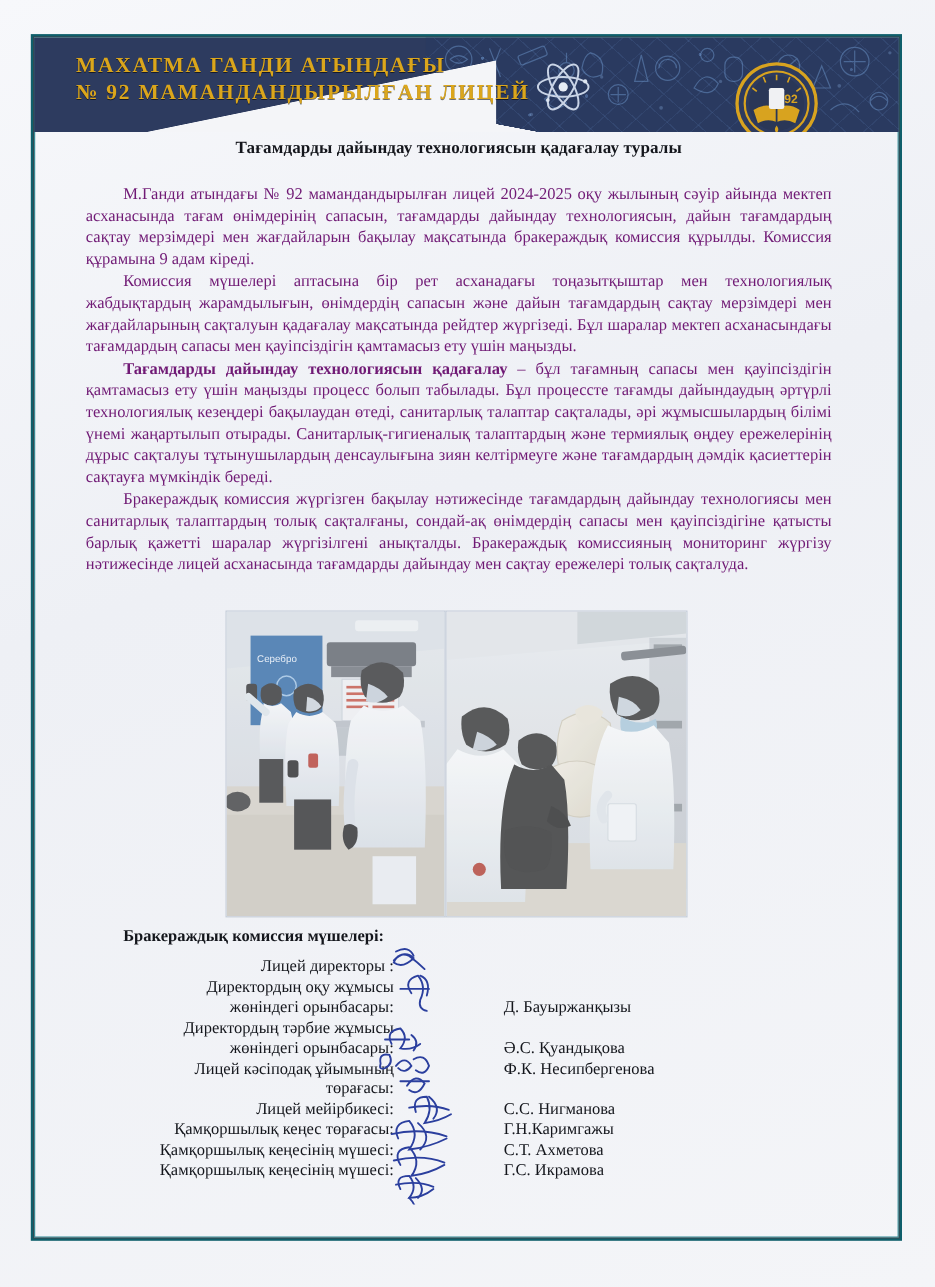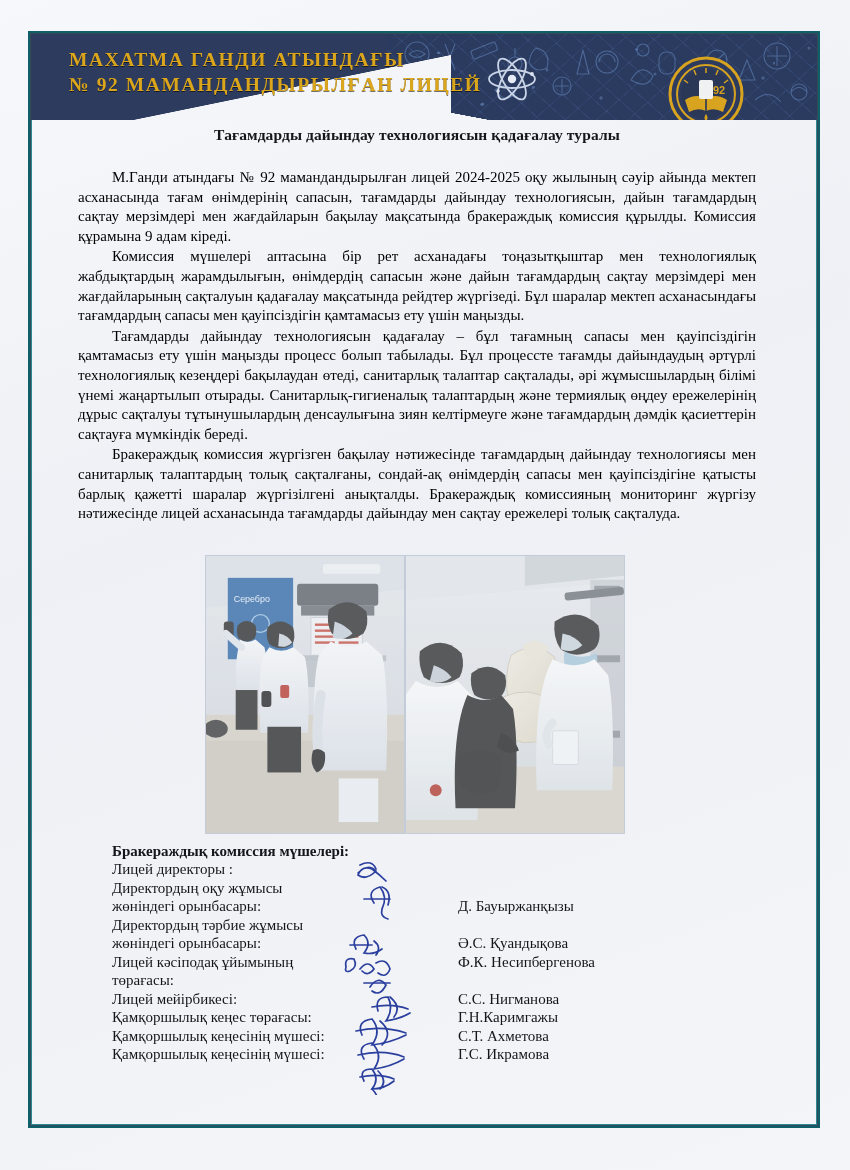--- a/index.html
+++ b/index.html
@@ -140,25 +140,25 @@
     color: #14161c;
     margin-bottom: 24px;
     letter-spacing: .1px;
   }
 
   .para {
     font-size: 15px;
     line-height: 19.6px;
     text-align: justify;
     text-indent: 34px;
-    color: #000000;
+    color: #701a75;
     margin-bottom: 1px;
     hyphens: none;
   }
-  .para b { font-weight: normal; }
+  .para b { font-weight: bold; }
 
   
   #photos {
     position: absolute;
     left: 205px;
     top: 555px;
     width: 436px;
     height: 285px;
     display: flex;
     gap: 0;
@@ -176,33 +176,35 @@
   #sig-block {
     position: absolute;
     left: 112px;
     top: 843px;
     width: 600px;
   }
   #sig-heading {
     font-weight: bold;
     font-size: 15px;
     color: #14161c;
+    margin-bottom: 10px;
   }
   .sig-row {
     position: relative;
     display: flex;
     align-items: flex-start;
     font-size: 15px;
     line-height: 18.5px;
     color: #14161c;
   }
   .sig-role {
     width: 246px;
     white-space: pre-line;
     flex: 0 0 246px;
+    text-align: right;
   }
   .sig-name {
     flex: 1;
     padding-left: 100px;
     white-space: nowrap;
   }
   
   #signatures-layer {
     position: absolute;
     left: 330px;

